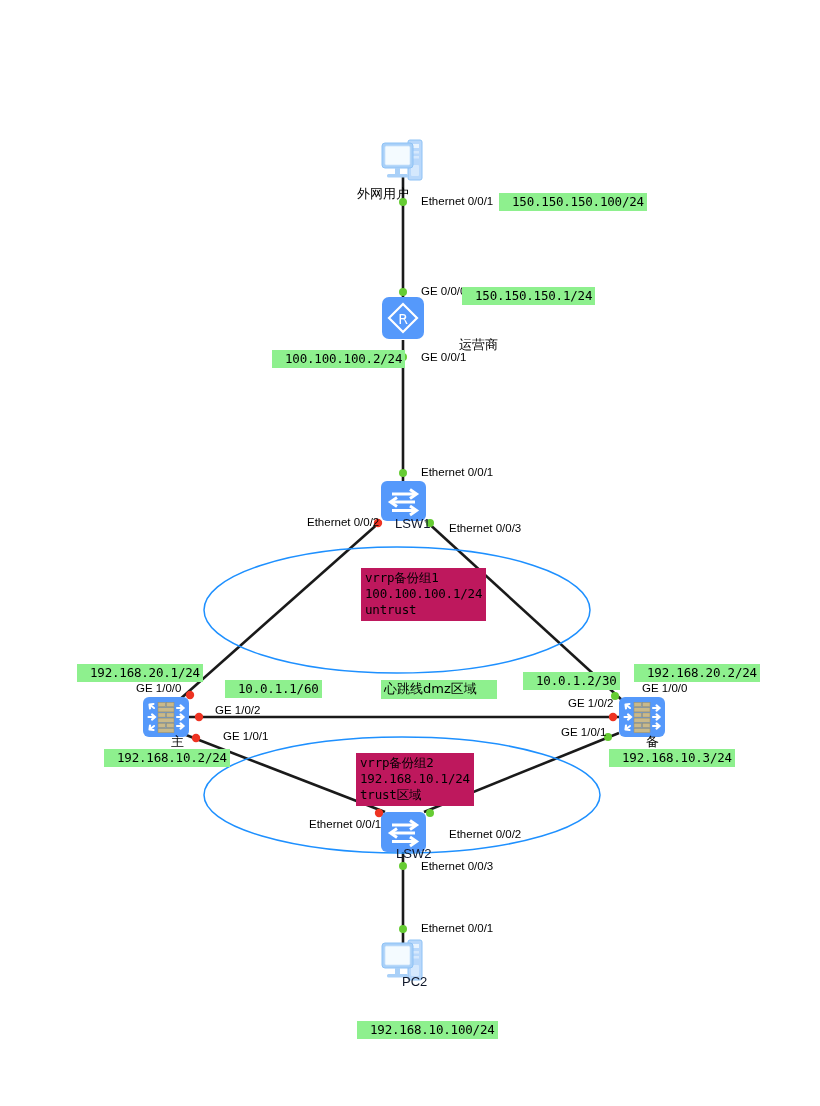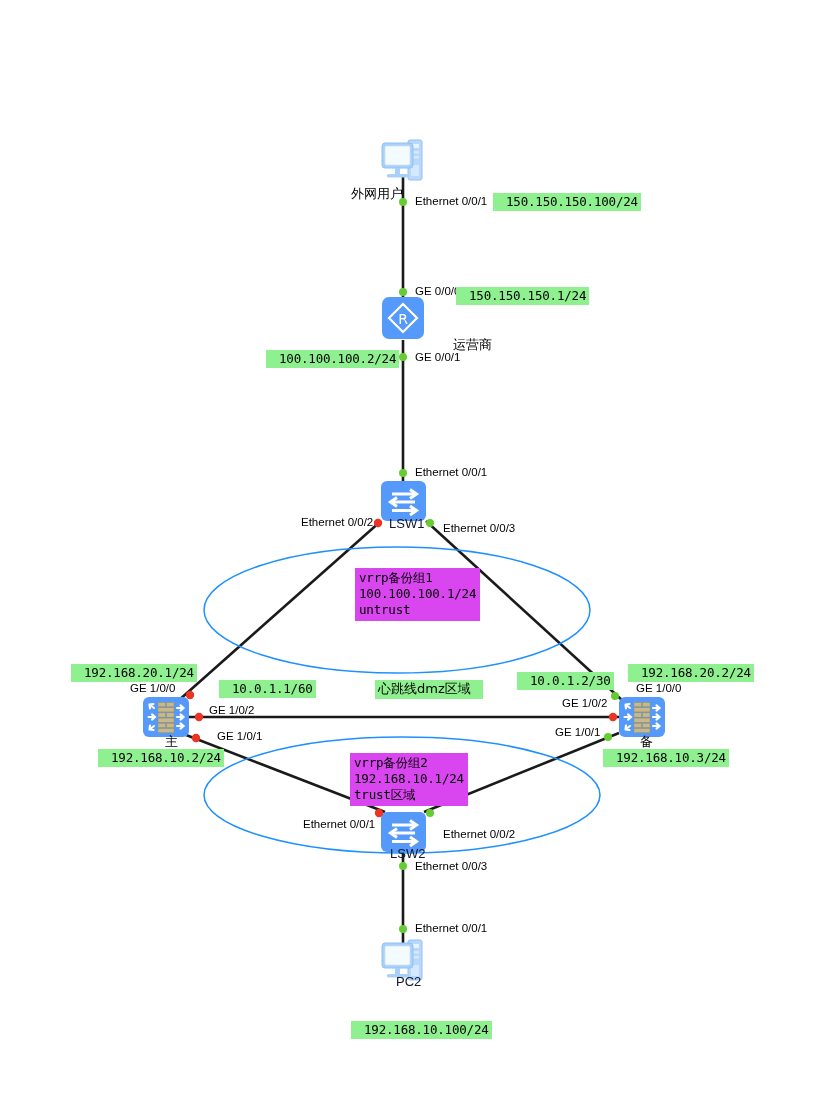--- a/index.html
+++ b/index.html
@@ -15,21 +15,21 @@
     font-family: "Liberation Sans", "DejaVu Sans", sans-serif;
   }
   #canvas {
     position: absolute;
     left: 0; top: 0;
     width: 820px;
     height: 1106px;
   }
   .overlay {
     position: absolute;
-    left: 6px; top: 0;
+    left: 12px; top: 0;
     width: 656px;
     height: 1106px;
     pointer-events: none;
   }
   .overlay > * { pointer-events: auto; }
 
   
   .iflabel {
     position: absolute;
     font-family: "Liberation Sans", "DejaVu Sans", sans-serif;
@@ -60,37 +60,37 @@
     font-family: "DejaVu Sans Mono", "Liberation Mono", monospace;
     font-size: 12.5px;
     color: #000000;
     white-space: nowrap;
     padding: 1px 3px 2px 13px;
     line-height: 15px;
     letter-spacing: -0.2px;
   }
   .zonetag {
     position: absolute;
-    background: #d946ef;
+    background: #be185d;
     font-family: "DejaVu Sans Mono", "Liberation Mono", monospace;
     font-size: 12.5px;
     color: #000000;
     white-space: pre;
     padding: 2px 4px 3px 4px;
     line-height: 16px;
     letter-spacing: -0.2px;
   }
   .hblabel {
     position: absolute;
     background: #8ef08e;
     font-family: "DejaVu Sans", "Liberation Sans", sans-serif;
     font-size: 13px;
     color: #000000;
     white-space: nowrap;
-    padding: 1px 12px 2px 3px;
+    padding: 1px 20px 2px 3px;
     line-height: 16px;
   }
 
   
   #watermark {
     position: absolute;
     right: 22px;
     bottom: 22px;
     display: flex;
     align-items: center;

